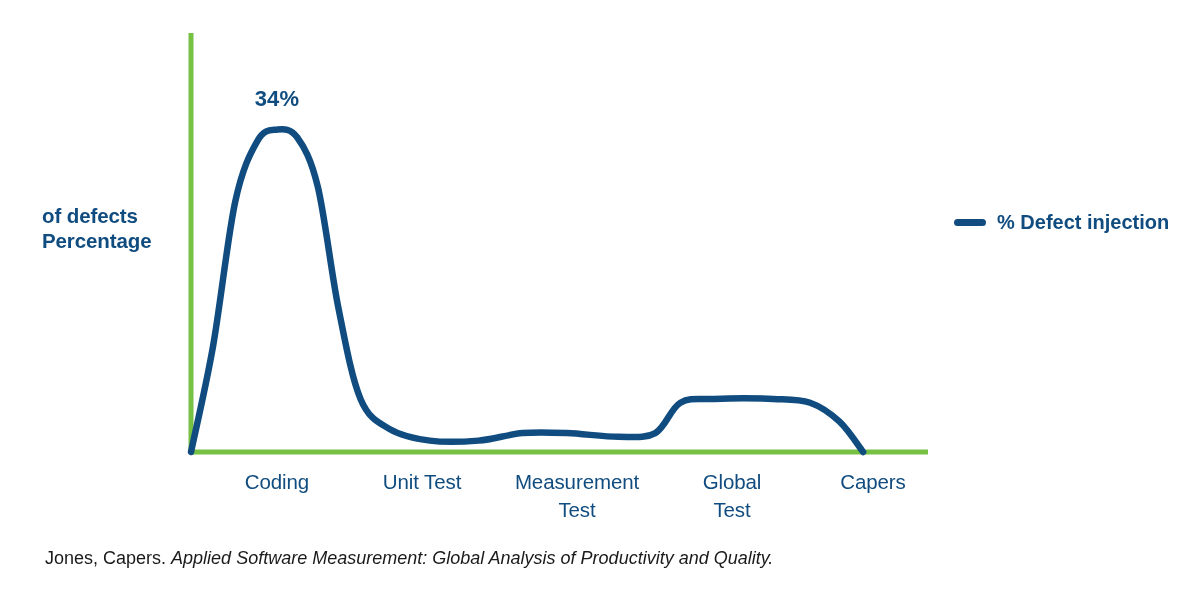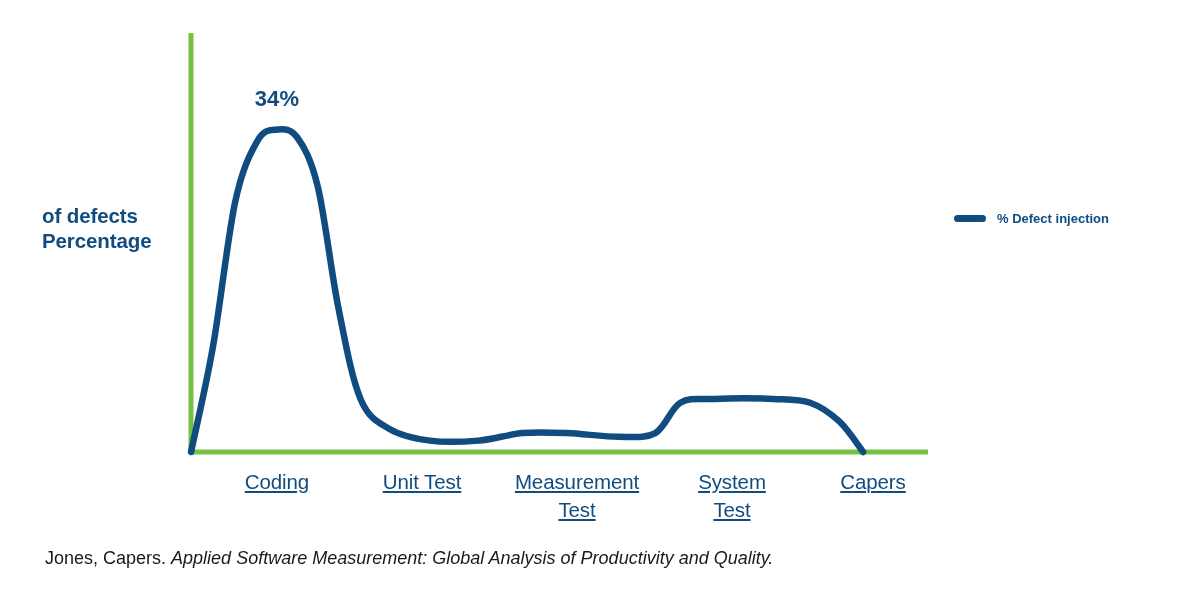--- a/index.html
+++ b/index.html
@@ -62,21 +62,21 @@
   
   .x-tick-label {
     position: absolute;
     text-align: center;
     font-size: 20.5px;
     font-weight: normal;
     line-height: 28px;
     color: #104C7F;
     letter-spacing: -0.1px;
   }
-  .x-tick-label span { display: block; text-decoration: underline; }
+  .x-tick-label span { display: block; }
 
   #x-tick-coding      { left: 207px; top: 468px; width: 140px; }
   #x-tick-unit-test   { left: 352px; top: 468px; width: 140px; }
   #x-tick-functional  { left: 507px; top: 468px; width: 140px; }
   #x-tick-system      { left: 662px; top: 468px; width: 140px; }
   #x-tick-release     { left: 803px; top: 468px; width: 140px; }
 
   
   #legend {
     position: absolute;
@@ -87,21 +87,21 @@
   }
   #legend-swatch {
     width: 32px;
     height: 7px;
     border-radius: 4px;
     background: #104C7F;
     flex: 0 0 auto;
   }
   #legend-label {
     margin-left: 11px;
-    font-size: 13px;
+    font-size: 20px;
     font-weight: bold;
     color: #104C7F;
     white-space: nowrap;
   }
 
   
   #citation {
     position: absolute;
     left: 45px;
     top: 548px;
@@ -136,21 +136,21 @@
     <span>Coding</span>
   </div>
   <div class="x-tick-label" id="x-tick-unit-test">
     <span>Unit Test</span>
   </div>
   <div class="x-tick-label" id="x-tick-functional">
     <span>Measurement</span>
     <span>Test</span>
   </div>
   <div class="x-tick-label" id="x-tick-system">
-    <span>System</span>
+    <span>Global</span>
     <span>Test</span>
   </div>
   <div class="x-tick-label" id="x-tick-release">
     <span>Capers</span>
   </div>
 
   <div id="legend">
     <div id="legend-swatch"></div>
     <div id="legend-label">% Defect injection</div>
   </div>

